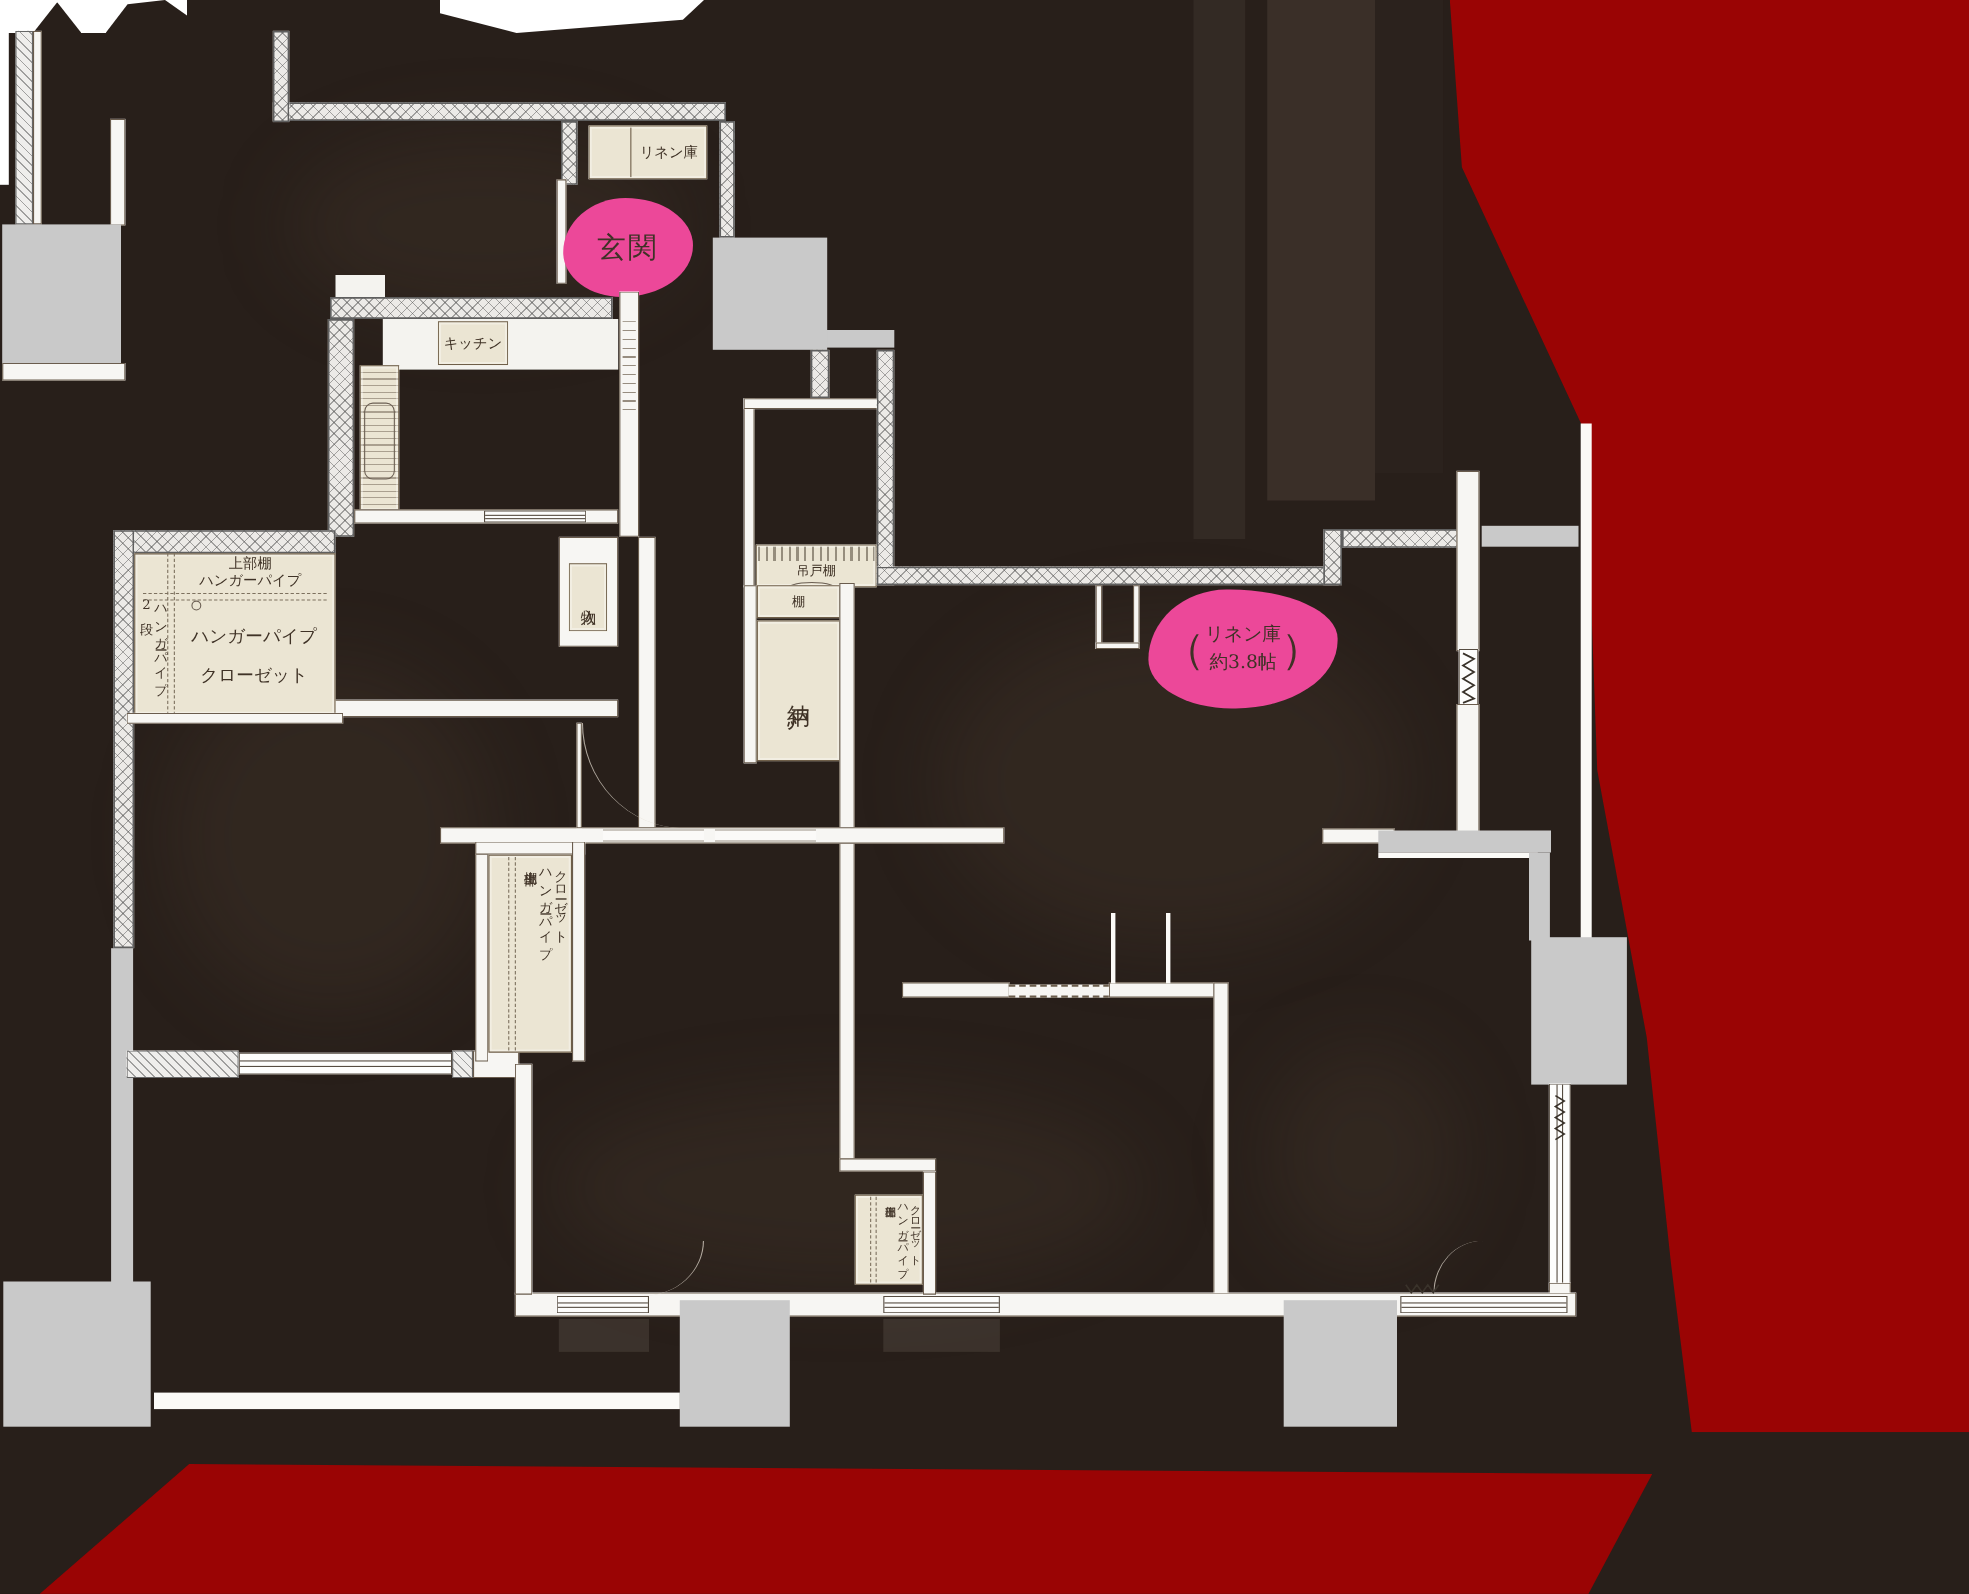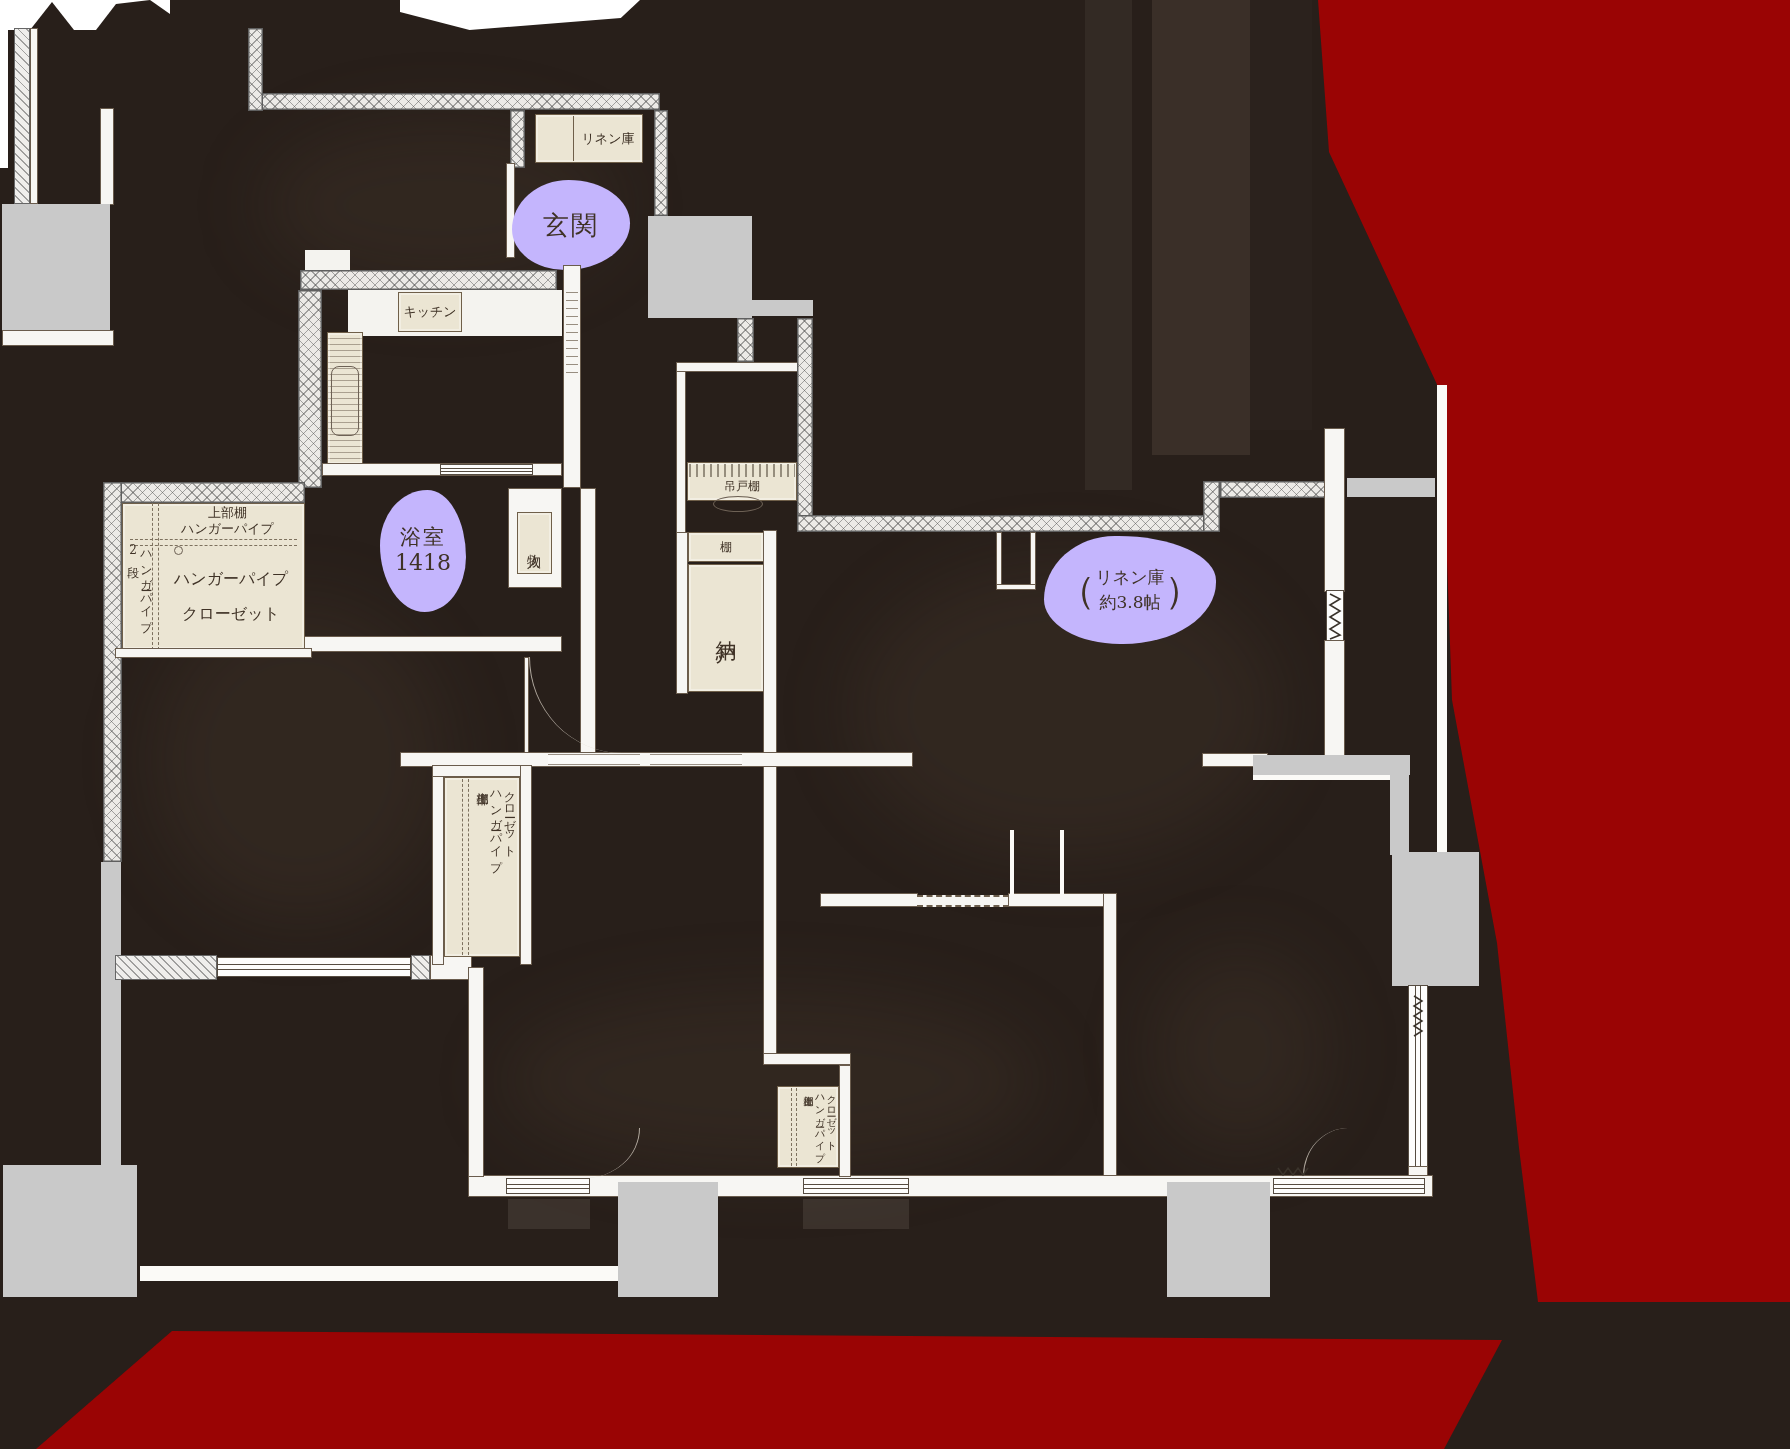--- a/index.html
+++ b/index.html
@@ -18,21 +18,21 @@
       box-shadow:inset 0 0 0 1.5px #5f5f5f;}
   .dw{background-color:#efeeec;
       background-image:repeating-linear-gradient(45deg,rgba(80,80,80,.5) 0 1.2px,transparent 1.2px 6px);
       box-shadow:inset 0 0 0 1px #666;}
   .ww{background:#f7f6f3;box-shadow:inset 0 0 0 1px #6a5c4d;}
   .wline{background:#fbfaf7;}
   .wfloor{background:#f4f3ef;}
   .gray{background:#c9c9c9;}
   .shade{background:rgba(235,225,205,.10);}
   .cream{background:#ebe5d3;box-shadow:inset 0 0 0 1px #6f5f49, inset 0 0 0 3px rgba(255,255,255,.35);}
-  .blob{background:#c4b5fd;}
+  .blob{background:#ec4899;}
   .track{background:#f6f5f2;border-top:2px dashed #6b5d4c;border-bottom:2px dashed #6b5d4c;box-sizing:border-box;}
   .win-h{background:#fdfdfc;box-shadow:inset 0 0 0 1px #564c41;}
   .win-h::before,.win-h::after{content:"";position:absolute;left:1px;right:1px;border-top:1px solid #564c41;}
   .win-h::before{top:37%;} .win-h::after{top:62%;}
   .win-v{background:#fdfdfc;box-shadow:inset 0 0 0 1px #564c41;}
   .win-v::before,.win-v::after{content:"";position:absolute;top:1px;bottom:1px;border-left:1px solid #564c41;}
   .win-v::before{left:37%;} .win-v::after{left:62%;}
   .opening{background:#fbfaf8;box-shadow:inset 0 1px 0 #9b9186,inset 0 -1px 0 #9b9186;}
   .doorlines{background-image:repeating-linear-gradient(to bottom,#978d80 0 1px,transparent 1px 8px);}
   .arc-bl{border-left:1.5px solid rgba(225,218,205,.75);border-bottom-left-radius:100% 100%;}
@@ -103,26 +103,20 @@
   <div class="abs cream center lbl" style="left:398px;top:292px;width:64px;height:40px;font-size:13px;">
     <span>キッチン</span>
   </div>
   <div class="abs ww" style="left:563px;top:265px;width:18px;height:223px;"></div>
   <div class="abs doorlines" style="left:566px;top:292px;width:12px;height:86px;"></div>
   <div class="abs cream hstripes" style="left:327px;top:332px;width:36px;height:133px;"></div>
   <div class="abs" style="left:331px;top:366px;width:26px;height:68px;border:1.5px solid #6d6155;border-radius:8px;"></div>
 
   <div class="abs ww" style="left:322px;top:463px;width:240px;height:13px;"></div>
   <div class="abs win-h" style="left:440px;top:464px;width:93px;height:11px;"></div>
-  <div class="abs blob center" style="left:380px;top:490px;width:86px;height:122px;border-radius:55% 45% 48% 52%/45% 55% 45% 55%;">
-    <div class="lbl" style="line-height:1.2;">
-      <div style="font-size:21px;letter-spacing:2px;">浴室</div>
-      <div style="font-size:22px;">1418</div>
-    </div>
-  </div>
   <div class="abs ww" style="left:508px;top:488px;width:54px;height:100px;"></div>
   <div class="abs cream center" style="left:517px;top:512px;width:35px;height:62px;">
     <span class="lbl vtext" style="font-size:14px;">物入</span>
   </div>
   <div class="abs ww" style="left:300px;top:636px;width:262px;height:16px;"></div>
 
   <div class="abs xw" style="left:103px;top:482px;width:202px;height:21px;"></div>
   <div class="abs xw" style="left:103px;top:482px;width:19px;height:380px;"></div>
   <div class="abs gray" style="left:101px;top:862px;width:20px;height:305px;"></div>
   <div class="abs cream" style="left:122px;top:503px;width:183px;height:147px;">
@@ -141,21 +135,21 @@
     </div>
     <div class="abs lbl" style="left:38px;top:58px;width:142px;text-align:center;font-size:16px;line-height:2.2;">
       <div>ハンガーパイプ</div>
       <div>クローゼット</div>
     </div>
   </div>
   <div class="abs ww" style="left:115px;top:648px;width:197px;height:10px;"></div>
 
   <div class="abs ww" style="left:676px;top:362px;width:10px;height:172px;"></div>
   <div class="abs ww" style="left:676px;top:362px;width:124px;height:10px;"></div>
-  <div class="abs cream" style="left:687px;top:462px;width:110px;height:39px;">
+  <div class="abs cream" style="left:687px;top:495px;width:110px;height:39px;">
     <div class="abs stripeband" style="left:2px;right:2px;top:2px;height:13px;"></div>
     <div class="abs lbl center" style="left:0;right:0;top:14px;height:20px;font-size:12px;">吊戸棚</div>
     <div class="abs" style="left:26px;top:34px;width:48px;height:14px;border:1.5px solid #6d6155;border-radius:50%;"></div>
   </div>
 
   <div class="abs ww" style="left:676px;top:532px;width:12px;height:162px;"></div>
   <div class="abs cream center lbl" style="left:688px;top:532px;width:76px;height:30px;font-size:12px;">
     <span>棚</span>
   </div>
   <div class="abs cream center" style="left:688px;top:564px;width:76px;height:128px;">

